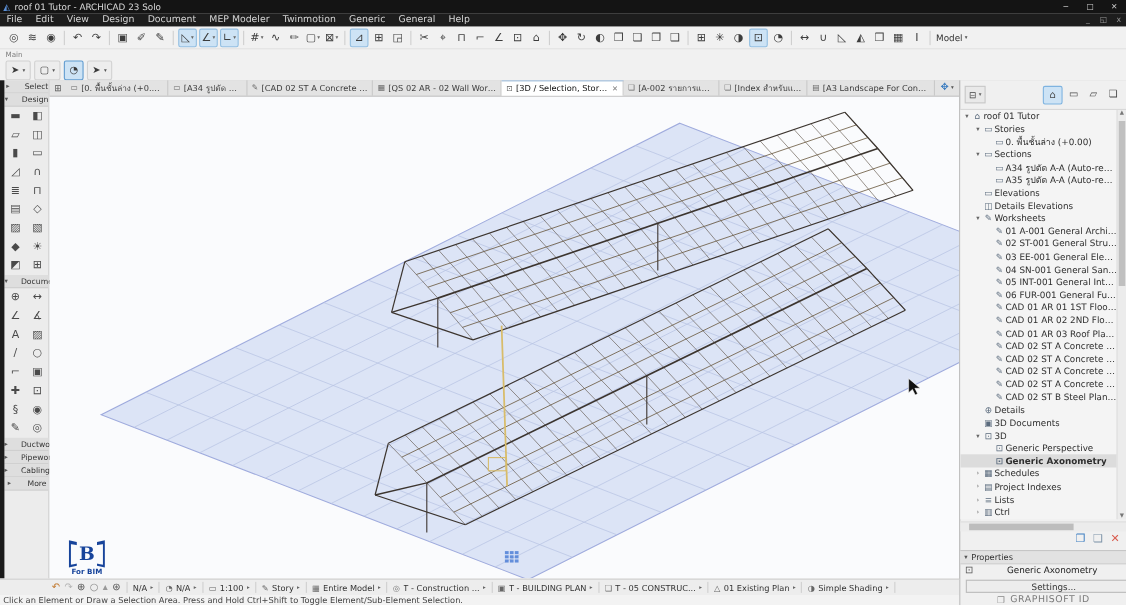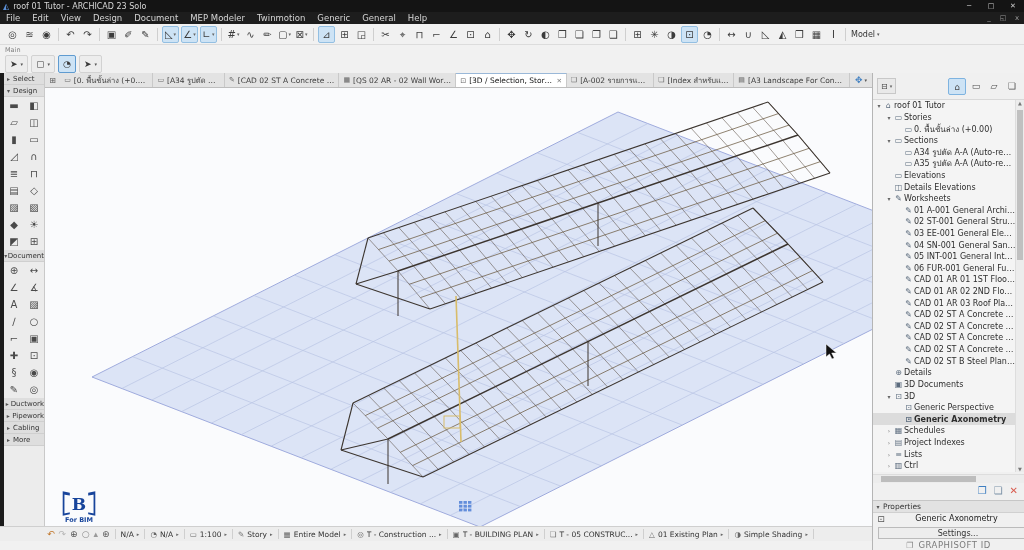--- a/index.html
+++ b/index.html
@@ -48,21 +48,21 @@
   .tab .tlab{overflow:hidden;text-overflow:ellipsis;white-space:nowrap;}
   .tab.active{background:#fff;color:#111;border-top:1px solid #9ab8d8;}
   .tab .tclose{margin-left:3px;font-size:6.5px;color:#777;flex:0 0 auto;}
   #tabpan{margin-left:auto;display:flex;align-items:center;padding:0 5px;color:#3f7fc1;font-size:9px;}
   #tabpan .dd{font-size:5px;color:#555;margin-left:2px;}
   
   #toolbox{left:0;top:73px;width:45px;height:453px;background:#ececec;border-right:1px solid #c9c9c9;box-sizing:border-box;}
   #dockstrip{position:absolute;left:0;top:0;width:4px;height:453px;background:#1b1b1b;}
   .tbx{margin-left:4px;}
   .tbx-hdr{height:11px;background:#dedede;border-bottom:1px solid #cfcfcf;display:flex;align-items:center;
-           font-size:7px;color:#333;}
+           font-size:7px;color:#333;gap:12px;}
   .tbx-hdr .arr{width:9px;text-align:center;font-size:6px;color:#555;}
   .tbx-grid{display:grid;grid-template-columns:20px 20px;justify-content:center;}
   .tool{height:17px;display:flex;align-items:center;justify-content:center;font-size:10px;color:#4a4a4a;}
   
   #viewport{left:45px;top:88px;width:827px;height:438px;background:#fafbfd;overflow:hidden;}
   #scene{position:absolute;left:0;top:0;}
   #logo{position:absolute;left:3px;bottom:2px;width:62px;text-align:center;}
   #logo .row{display:flex;align-items:center;justify-content:center;}
   .wing{width:7px;height:18px;border:2px solid #17449b;border-top-width:3px;}
   .wing.l{transform:perspective(40px) rotateY(38deg);border-right:none;}
@@ -895,14 +895,17 @@
       </span>
       <span class="qsep"></span>
       <span class="qfld">
         <span class="fi">◑</span>
         <span class="fl">Simple Shading</span>
         <span class="fa">▸</span>
       </span>
       <span class="qsep"></span>
     </div>
 
+  <div id="statusbar" class="abs">
+    <span>Click an Element or Draw a Selection Area. Press and Hold Ctrl+Shift to Toggle Element/Sub-Element Selection.</span>
+  </div>
 
 </div>
 
 </body></html>

